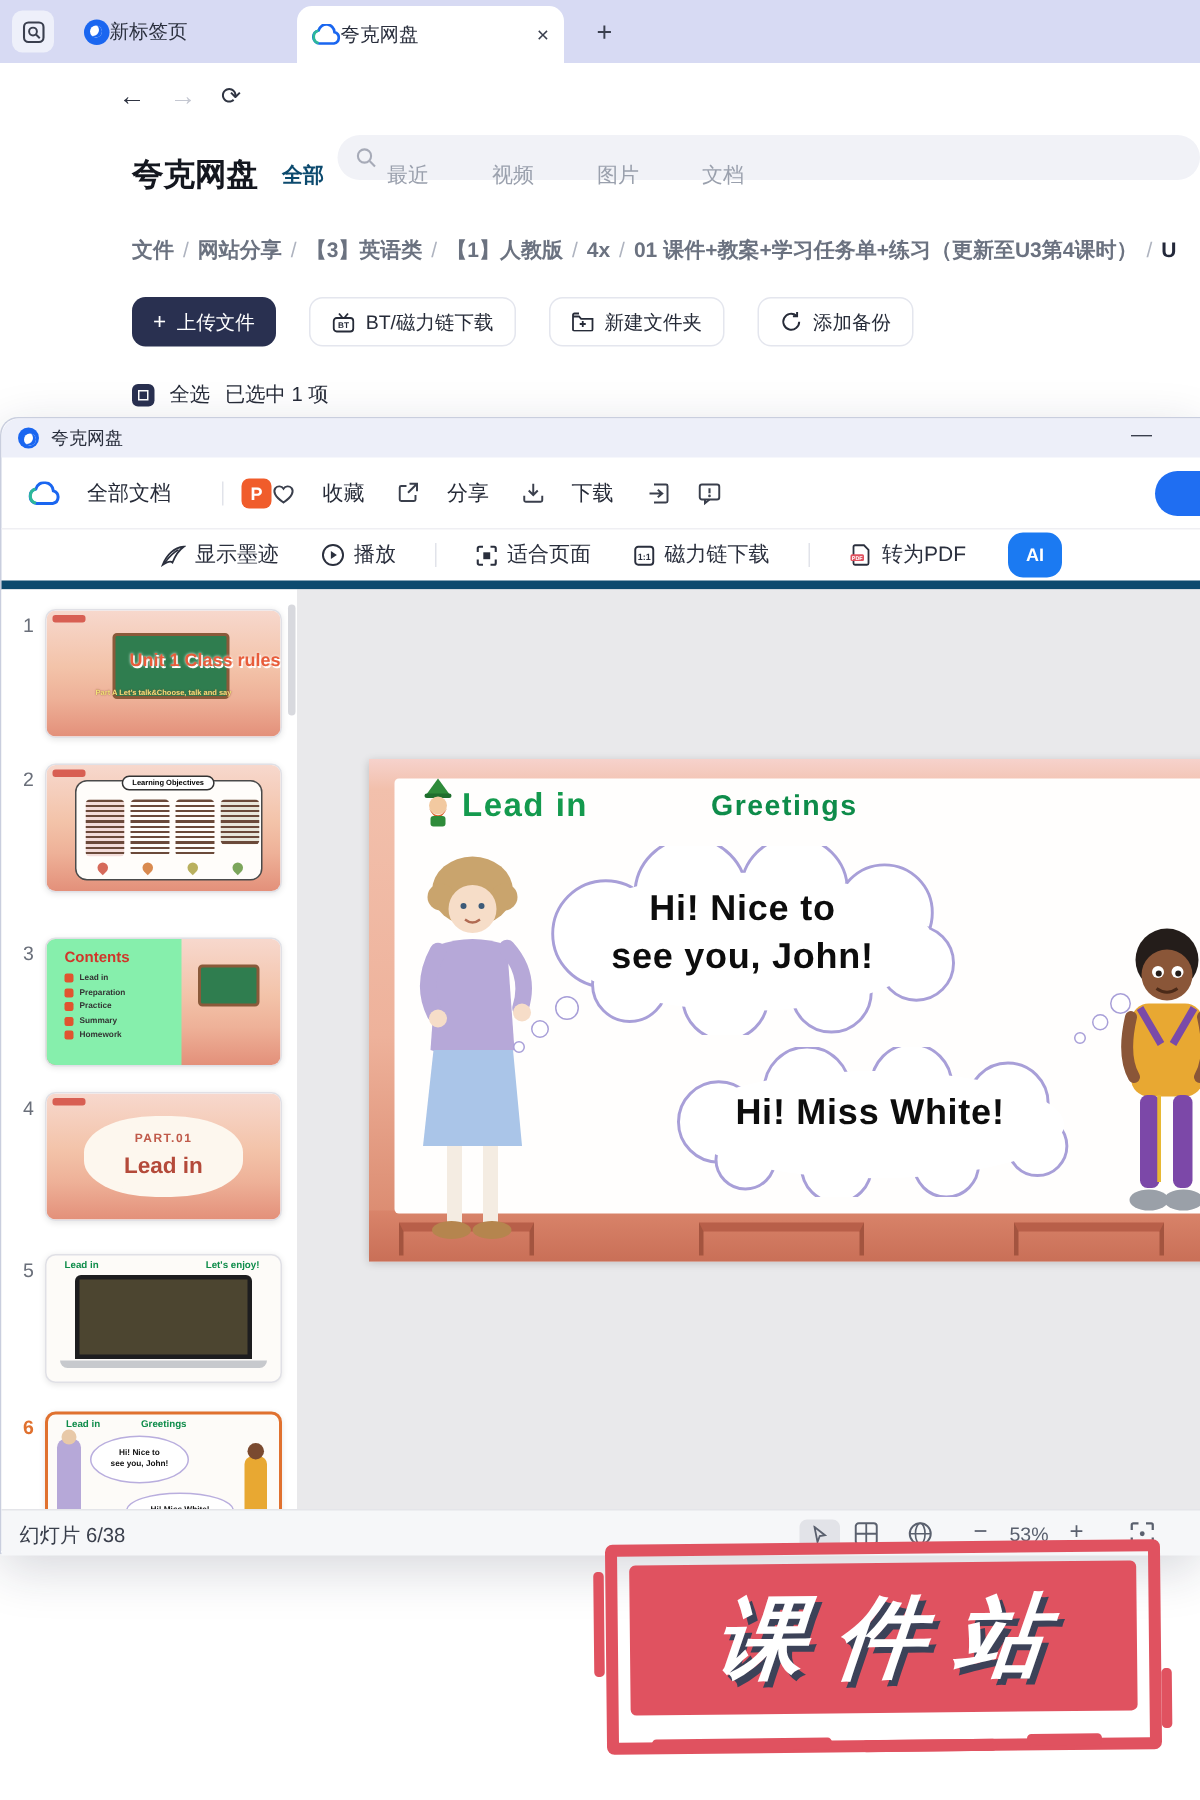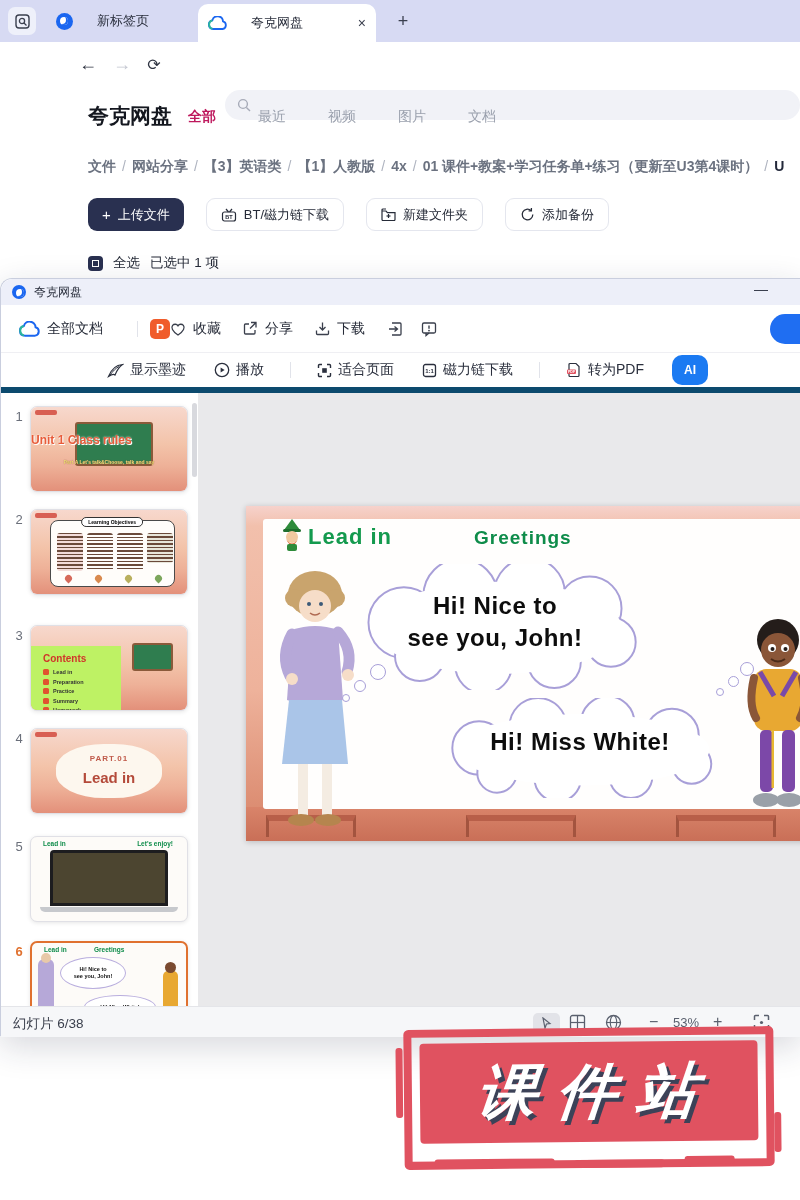--- a/index.html
+++ b/index.html
@@ -2,78 +2,78 @@
 <html><head>
 <meta charset="utf-8">
 <style>
   * { margin:0; padding:0; box-sizing:border-box; }
   html,body { width:800px; height:1200px; background:#fff; font-family:"Liberation Sans","DejaVu Sans",sans-serif; }
   #screen { position:relative; width:800px; height:1200px; overflow:hidden; background:#fff; }
 
   
   .chrome { position:absolute; left:0; top:0; width:800px; height:42px; background:#d7daf3; }
   .win-btn { position:absolute; left:8px; top:7px; width:28px; height:28px; background:#eef0fa; border-radius:7px; display:flex; align-items:center; justify-content:center; color:#3a3f4e; }
-  .tab { position:absolute; top:0; height:42px; display:flex; align-items:center; gap:24px; font-size:13px; color:#2a2f3d; }
+  .tab { position:absolute; top:0; height:42px; display:flex; align-items:center; gap:0; font-size:13px; color:#2a2f3d; }
   .tab-home { left:48px; width:150px; padding-left:8px; }
   .tab-active { left:198px; top:4px; height:38px; width:178px; background:#fff; border-radius:10px 10px 0 0; padding:0 10px; }
   .tab-close { margin-left:auto; color:#3a3f4e; font-size:14px; cursor:default; }
   .tab-plus { position:absolute; left:390px; top:8px; width:26px; height:26px; display:flex; align-items:center; justify-content:center; font-size:18px; color:#3a3f4e; }
   .q-circle { width:17px; height:17px; border-radius:50%; background:#1a66f0; position:relative; flex:none; }
   .q-circle::after { content:""; position:absolute; left:4px; top:4px; width:8px; height:8px; border-radius:50%; background:#fff; box-shadow:inset -2px -1px 0 #1a66f0; }
 
   
   .navrow { position:absolute; left:0; top:42px; width:800px; height:44px; background:#fff; }
   .nav-ico { position:absolute; top:10px; width:24px; height:24px; display:flex; align-items:center; justify-content:center; font-size:18px; color:#2f3442; }
   .searchbar { position:absolute; left:225px; top:48px; width:575px; height:30px; background:#f1f2f7; border-radius:15px; display:flex; align-items:center; padding-left:12px; color:#a7abb8; }
 
   
   .drive-title { position:absolute; left:88px; top:102px; font-size:21px; font-weight:bold; color:#14171f; }
   .drive-tabs { position:absolute; left:188px; top:108px; display:flex; gap:42px; font-size:14px; color:#9aa0ad; }
-  .drive-tabs .t-active { color:#be185d; font-weight:bold;font-family:Liberation Mono, monospace; }
+  .drive-tabs .t-active { color:#0c4a6e; font-weight:bold;font-family:Liberation Mono, monospace; }
   .crumbs { position:absolute; left:88px; top:158px; width:712px; font-size:14px; font-weight:600; color:#6b7280; white-space:nowrap; overflow:hidden; }
   .crumbs .sep { color:#aeb3bf; margin:0 6px; font-weight:400; }
   .crumbs .cur { color:#23283a; font-weight:bold; }
   .btnrow { position:absolute; left:88px; top:198px; display:flex; gap:22px; height:33px; }
   .btn { height:33px; border-radius:9px; display:flex; align-items:center; gap:7px; padding:0 14px; font-size:13px; background:#fff; border:1px solid #e4e6ee; color:#262b38; }
   .btn-dark { background:#293050; border:none; color:#fff; }
   .sel-row { position:absolute; left:88px; top:254px; display:flex; align-items:center; gap:10px; font-size:13.5px; color:#262b38; }
   .cbx { width:15px; height:15px; border-radius:4px; background:#293050; display:flex; align-items:center; justify-content:center; }
   .cbx span { width:7px; height:7px; background:#293050; border:1.5px solid #fff; display:block; }
 
   
   .modal { position:absolute; left:0; top:278px; width:800px; height:758px; background:#fff; border:1px solid #c9cede; border-right:none; border-radius:12px 0 0 0; box-shadow:0 10px 34px rgba(30,35,60,.18); }
   .m-titlebar { position:absolute; left:0; top:0; width:799px; height:26px; background:#edeff9; border-radius:12px 0 0 0; display:flex; align-items:center; gap:8px; padding-left:11px; font-size:12px; color:#2a2f3d; }
   .m-min { position:absolute; right:32px; top:2px; font-size:14px; color:#3a3f4e; }
   .m-toolbar { position:absolute; left:0; top:26px; width:799px; height:48px; border-bottom:1px solid #efeff3; display:flex; align-items:center; font-size:14px; color:#262b38; }
   .m-toolbar .grow { overflow:hidden; white-space:nowrap; width:330px; }
   .vdiv { width:1px; height:16px; background:#e1e3ea; margin:0 12px; }
-  .tb-item { display:flex; align-items:center; gap:7px; margin-right:22px; white-space:nowrap; }
+  .tb-item { display:flex; align-items:center; gap:18px; margin-right:22px; white-space:nowrap; }
   .ppt-ico { width:20px; height:20px; border-radius:5px; background:#f05c2b; color:#fff; font-size:12px; font-weight:bold; display:flex; align-items:center; justify-content:center; flex:none; }
   .blue-pill { position:absolute; right:-14px; top:9px; width:44px; height:30px; background:#1f6ef2; border-radius:15px; }
   .m-subbar { position:absolute; left:0; top:74px; width:799px; height:40px; display:flex; align-items:center; justify-content:center; font-size:14px; color:#2a2f3d; border-bottom:6px solid #0c4a6e; }
   .sb-item { display:flex; align-items:center; gap:6px; margin:0 14px; }
   .ai-btn { width:36px; height:30px; margin-left:14px; background:#1b7af2; border-radius:10px; color:#fff; font-size:12px; font-weight:bold; display:flex; align-items:center; justify-content:center; }
 
   
   .m-content { position:absolute; left:0; top:114px; width:799px; height:613px; background:#e9e9eb; }
   .rail { position:absolute; left:0; top:0; width:197px; height:613px; background:#fff; overflow:hidden; }
   .rail-scroll { position:absolute; left:191px; top:10px; width:5px; height:74px; background:#d8d9de; border-radius:3px; }
   .thumb-num { position:absolute; left:10px; width:16px; text-align:center; font-size:13px; color:#6a6f7a; }
   .thumb { position:absolute; left:29px; width:158px; height:86px; border-radius:7px; background:#fff; border:1px solid #e0e0e6; box-shadow:0 1px 4px rgba(0,0,0,.10); overflow:hidden; }
   .thumb.sel { border:2px solid #e0712f; }
   .classroom { position:absolute; inset:0; background:linear-gradient(180deg,#f7d8cd 0%,#f3c3a9 45%,#eeb198 70%,#e3907a 100%); }
   .board { position:absolute; background:#2f7d4f; border:2px solid #8a5a3a; border-radius:3px; }
   .wm { position:absolute; left:4px; top:3px; width:22px; height:5px; background:#d24a3e; border-radius:2px; opacity:.85; }
-  .t1-title { position:absolute; left:0; right:0; top:26px; text-align:left; font-size:12px; font-weight:bold; color:#e85c3a; text-shadow:0 0 2px #fff,1px 1px 0 #fff; }
+  .t1-title { position:absolute; left:0; right:0; top:26px; text-align:right; font-size:12px; font-weight:bold; color:#e85c3a; text-shadow:0 0 2px #fff,1px 1px 0 #fff; }
   .t1-sub { position:absolute; left:0; right:0; top:52px; text-align:center; font-size:5px; font-weight:bold; color:#f3e07a; text-shadow:0 0 1px #7a3a2a; }
   .panel-w { position:absolute; background:#fffdfa; border:1px solid #4a4a4a; border-radius:8px; }
   .pill-t { position:absolute; left:50%; transform:translateX(-50%); top:-4px; background:#fff; border:1px solid #333; border-radius:7px; font-size:5px; font-weight:bold; padding:1px 6px; white-space:nowrap; }
   .mini-col { position:absolute; top:12px; width:26px; height:38px; border-radius:3px; background:repeating-linear-gradient(180deg,#6b4a3a 0 1.5px,transparent 1.5px 3.5px); }
   .pin { position:absolute; width:7px; height:7px; border-radius:50% 50% 50% 0; transform:rotate(-45deg); }
-  .t3-left { position:absolute; left:0; top:0; width:58%; height:100%; background:#bef264; padding:7px 0 0 12px;margin-top:20px; }
+  .t3-left { position:absolute; left:0; top:0; width:58%; height:100%; background:#86efac; padding:7px 0 0 12px; }
   .t3-title { font-size:10px; font-weight:bold; color:#d0362a; margin-bottom:5px; }
   .t3-item { display:flex; align-items:center; gap:4px; font-size:5.5px; font-weight:bold; color:#333; margin-bottom:3.5px; }
   .t3-item i { width:6px; height:6px; background:#e0542f; border-radius:1.5px; display:block; flex:none; }
   .cloud-s { position:absolute; left:18%; top:22%; width:64%; height:56%; background:#fdf7ee; border-radius:45%; box-shadow:0 0 0 3px #fdf7ee; }
   .t4-part { position:absolute; left:0; right:0; top:30%; text-align:center; font-size:8px; font-weight:bold; color:#c05a4a; letter-spacing:1px; }
   .t4-lead { position:absolute; left:0; right:0; top:48%; text-align:center; font-size:15px; font-weight:bold; color:#b44a3a; }
   .mini-green { font-size:6.5px; font-weight:bold; color:#0e8c4a; }
   .laptop { position:absolute; left:12%; top:16%; width:76%; height:66%; background:#1d1d1f; border-radius:4px 4px 0 0; padding:3px; }
   .laptop .scr { width:100%; height:100%; background:#4c4530; }
   .laptop-base { position:absolute; left:6%; top:83%; width:88%; height:5px; background:#c7c9cd; border-radius:0 0 5px 5px; }

